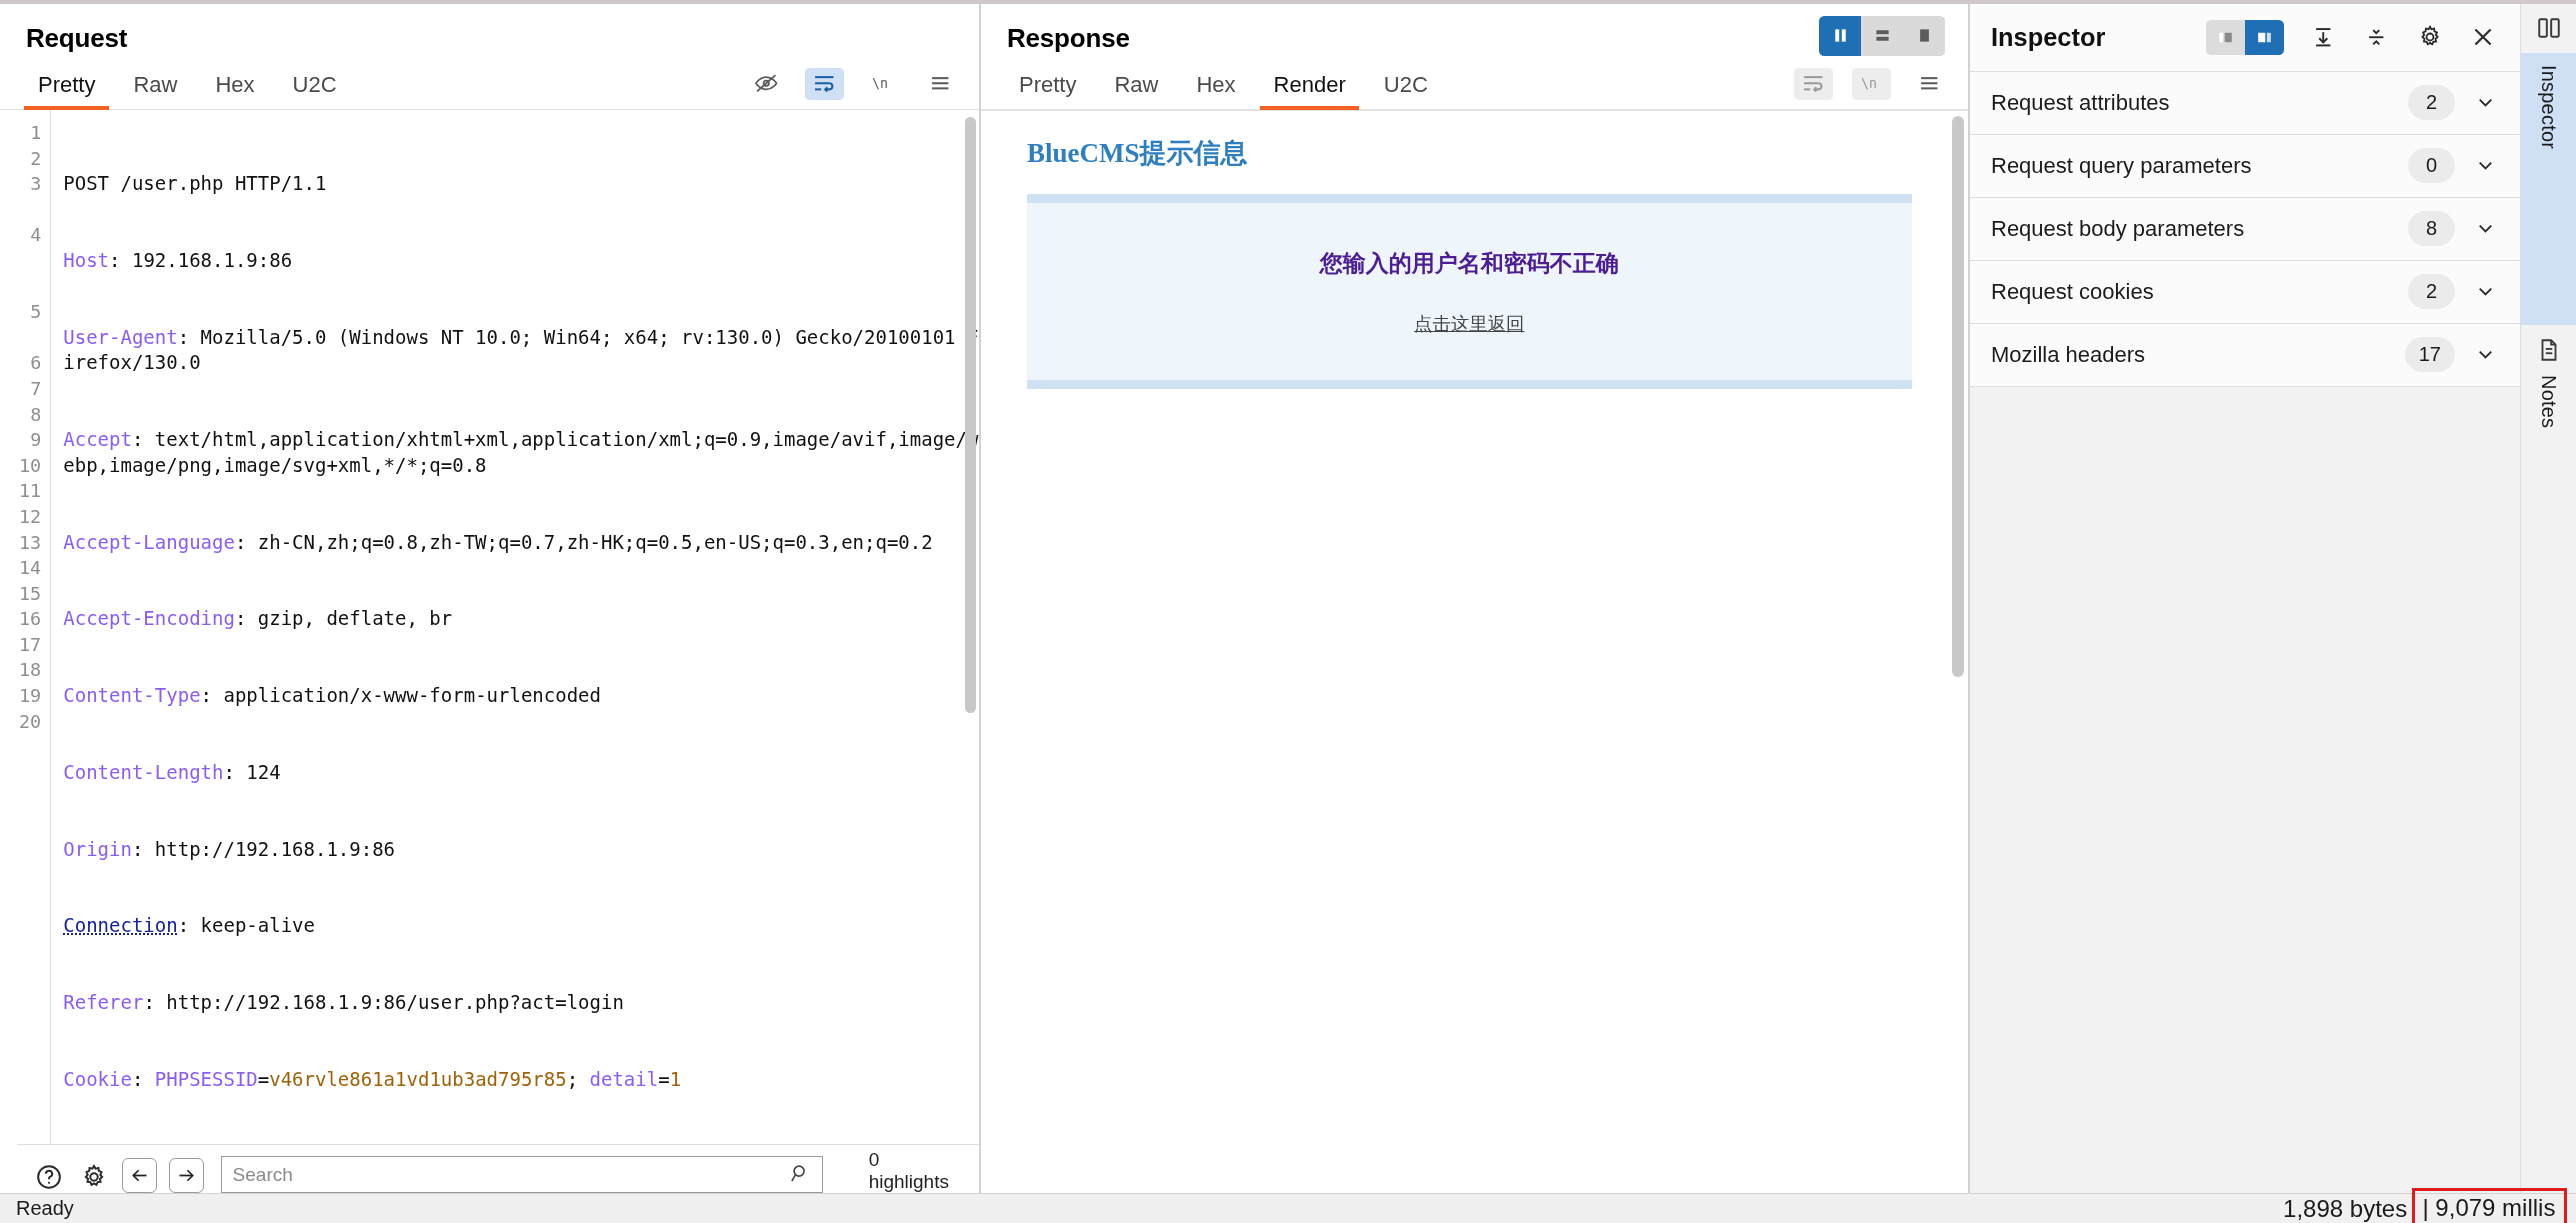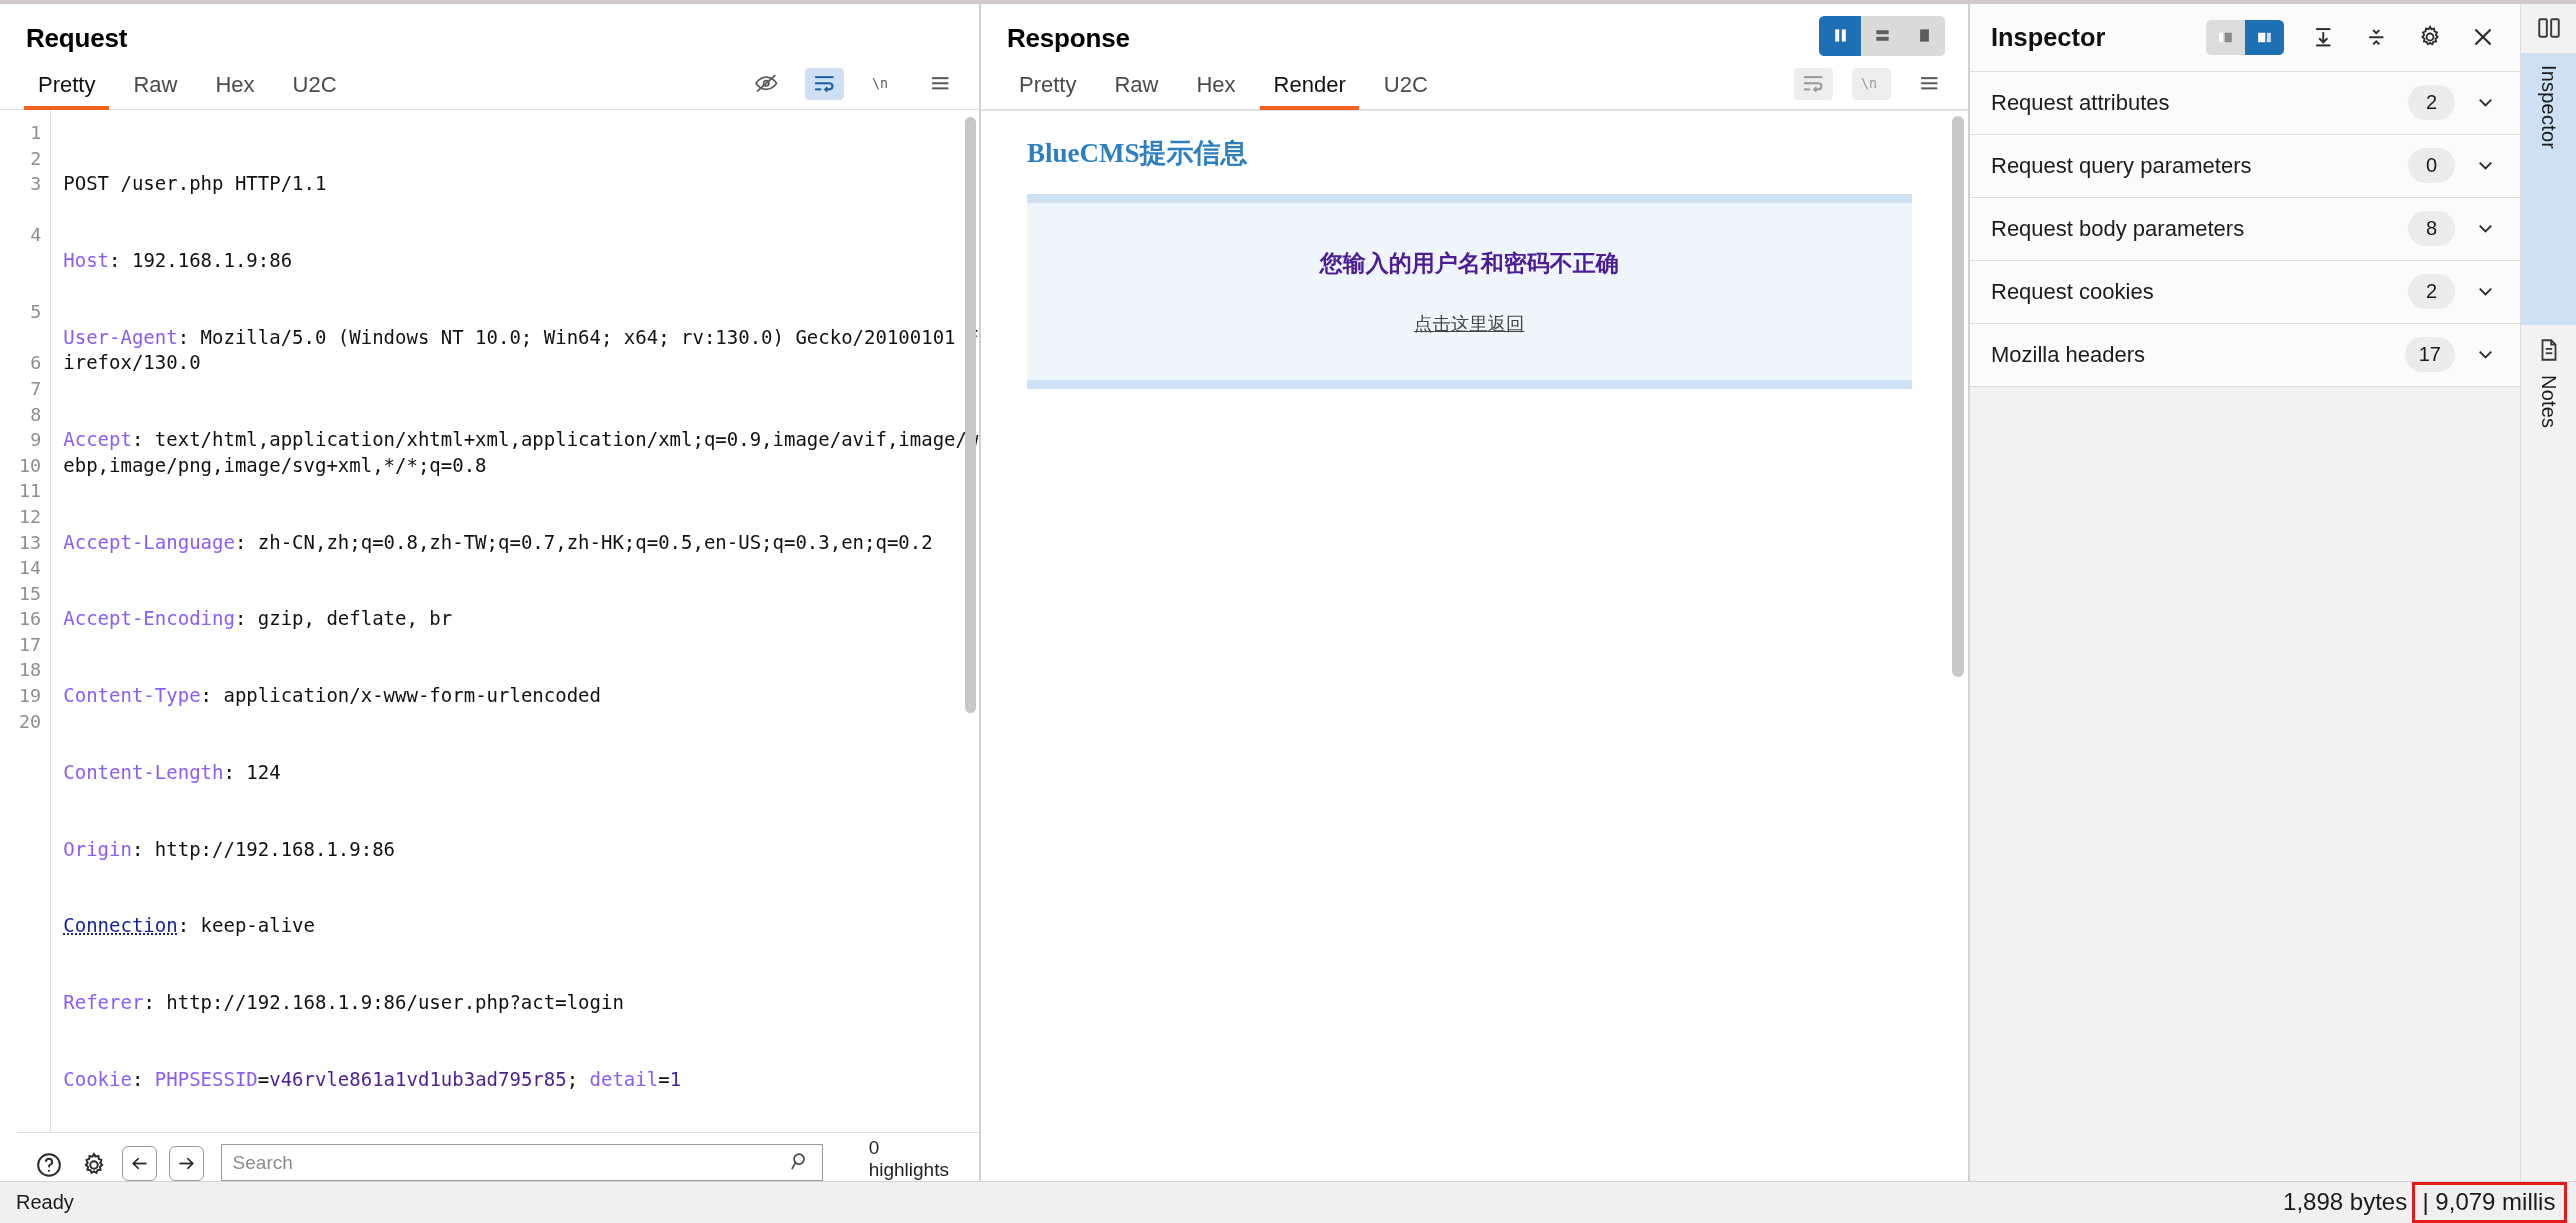--- a/index.html
+++ b/index.html
@@ -68,21 +68,21 @@
   .code {
     flex: 1; padding: 10.5px 0 0 12.3px;
     font-family: "DejaVu Sans Mono", monospace; font-size: 19px;
     line-height: 25.6px; color: #111;
     white-space: pre-wrap; word-break: break-all;
     overflow: hidden;
   }
   .code .ln { display: block; }
   .hk { color: #8b5cf6; }        
   .hk-u { color: #12239e; text-decoration: underline; text-decoration-style: dotted; }
-  .red { color: #4c1d95; }
+  .red { color: #a16207; }
   .vscroll-req {
     position: absolute; right: 3.5px; top: 7px; width: 10.5px; height: 596px;
     background: #c8c8c8; border-radius: 5.3px;
   }
 
   
   .searchbar {
     height: 49px; border-top: 1.8px solid #e0dddd;
     display: flex; align-items: flex-end; gap: 12.3px; padding: 0 16px;
     background: #fff;
@@ -196,21 +196,21 @@
   .rail-item.active { background: #cfe0f5; }
   .rail-label {
     writing-mode: vertical-rl; font-size: 20px; color: #1b1b1b;
     letter-spacing: 0.2px;
   }
   .rail-inspector { height: 272px; }
   .rail-notes { height: 210px; }
 
   
   .statusbar {
-    height: 42px; background: #f0f0f0; border-top: 1.8px solid #d6d1d1;
+    height: 30px; background: #f0f0f0; border-top: 1.8px solid #d6d1d1;
     display: flex; align-items: center; padding: 0 0 0 16px;
   }
   .status-ready { font-size: 20px; color: #1b1b1b; }
   .status-right {
     margin-left: auto; display: flex; align-items: center;
     font-size: 24px; color: #1b1b1b; padding-right: 8.8px;
   }
   .bytes { padding-right: 3.5px; }
   .millis-box {
     border: 3.5px solid #e01b1b; padding: 2.6px 8.8px 4.4px 7px;

